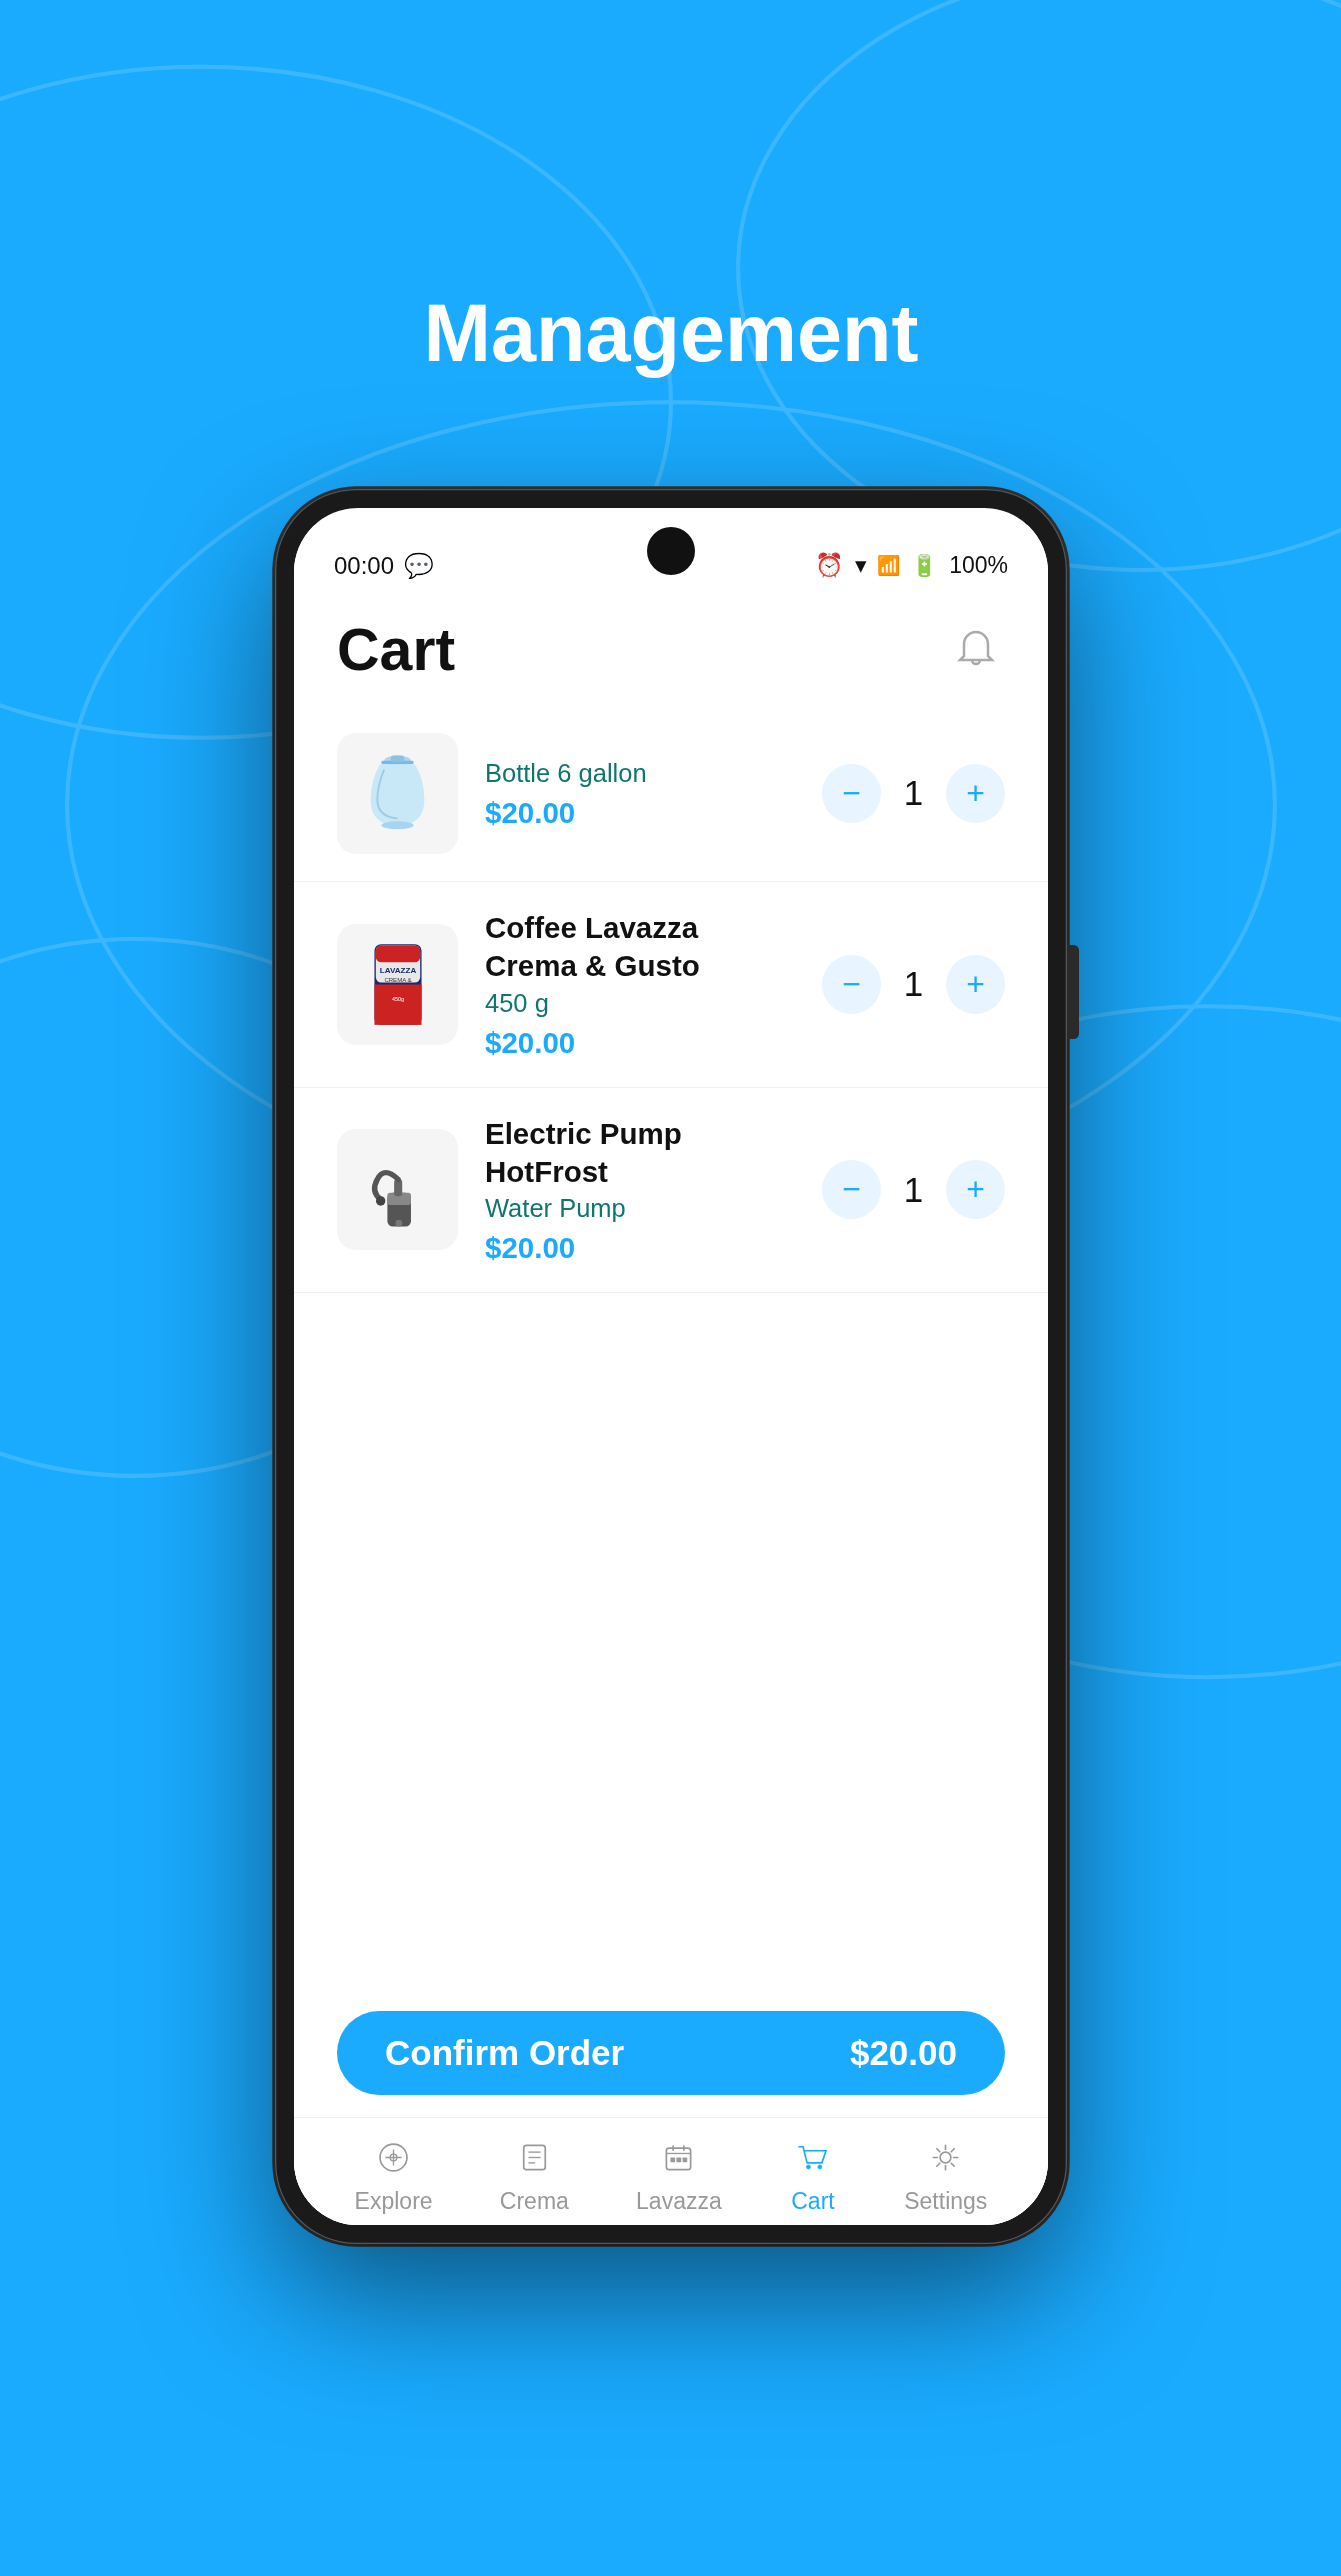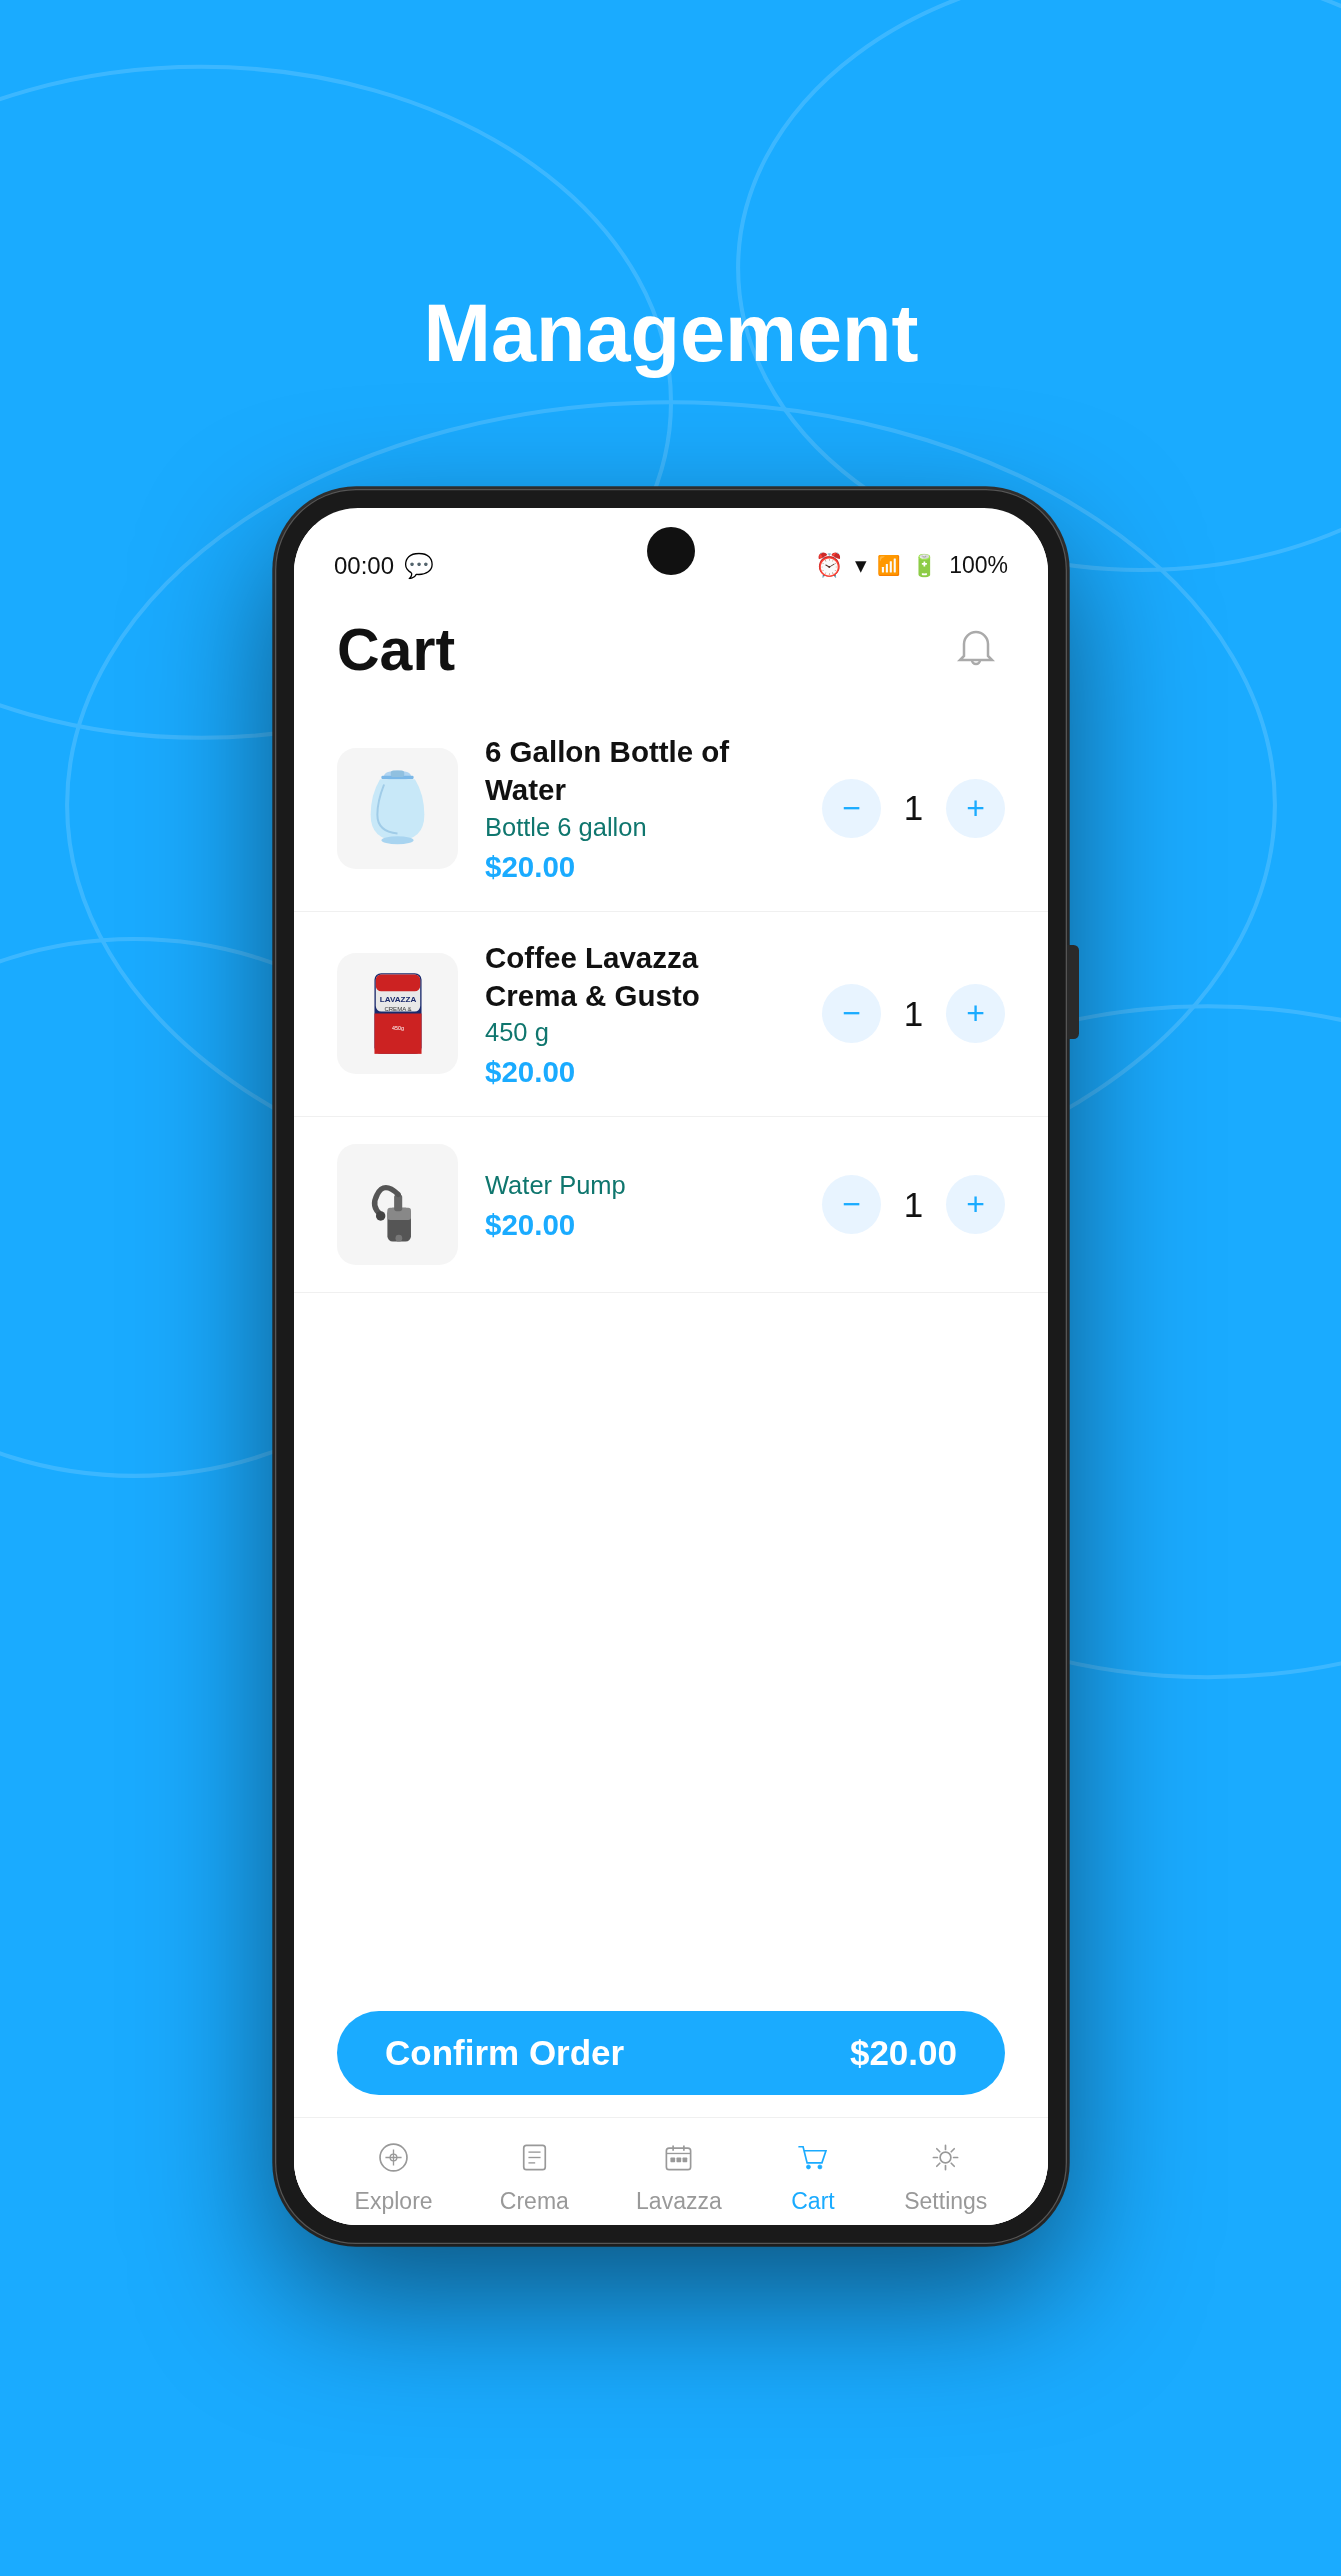--- a/index.html
+++ b/index.html
@@ -355,21 +355,20 @@
               <svg width="81" height="94" viewBox="0 0 120 140" fill="none">
                 <ellipse cx="60" cy="22" rx="20" ry="8" fill="#b0d4f1"></ellipse>
                 <rect x="36" y="22" width="48" height="5" rx="2" fill="#7bb8e8"></rect>
                 <path d="M34 27 Q20 50 20 80 Q20 118 60 118 Q100 118 100 80 Q100 50 86 27 Z" fill="#c8e8f8"></path>
                 <path d="M40 35 Q30 60 30 80 Q30 105 60 108" stroke="#a0cce8" stroke-width="3" fill="none"></path>
                 <ellipse cx="60" cy="118" rx="24" ry="6" fill="#a8d4f0"></ellipse>
                 <rect x="50" y="14" width="20" height="10" rx="4" fill="#90c0e0"></rect>
               </svg>
             </div>
             <div class="item-info">
-              <div class="item-name">6 Gallon Bottle of Water</div>
               <div class="item-subtitle">Bottle 6 gallon</div>
               <div class="item-price">$20.00</div>
             </div>
             <div class="qty-control">
               <button class="qty-btn">−</button>
               <span class="qty-value">1</span>
               <button class="qty-btn">+</button>
             </div>
           </div>
 
@@ -407,20 +406,21 @@
 
                 <rect x="55" y="60" width="12" height="25" rx="4" fill="#666"></rect>
 
                 <path d="M61 60 Q40 40 30 60 Q20 78 35 90" stroke="#555" stroke-width="8" fill="none" stroke-linecap="round"></path>
 
                 <circle cx="35" cy="92" r="7" fill="#444"></circle>
                 <circle cx="62" cy="125" r="5" fill="#777"></circle>
               </svg>
             </div>
             <div class="item-info">
+              <div class="item-name">Electric Pump HotFrost</div>
               <div class="item-subtitle">Water Pump</div>
               <div class="item-price">$20.00</div>
             </div>
             <div class="qty-control">
               <button class="qty-btn">−</button>
               <span class="qty-value">1</span>
               <button class="qty-btn">+</button>
             </div>
           </div>
         </div>

